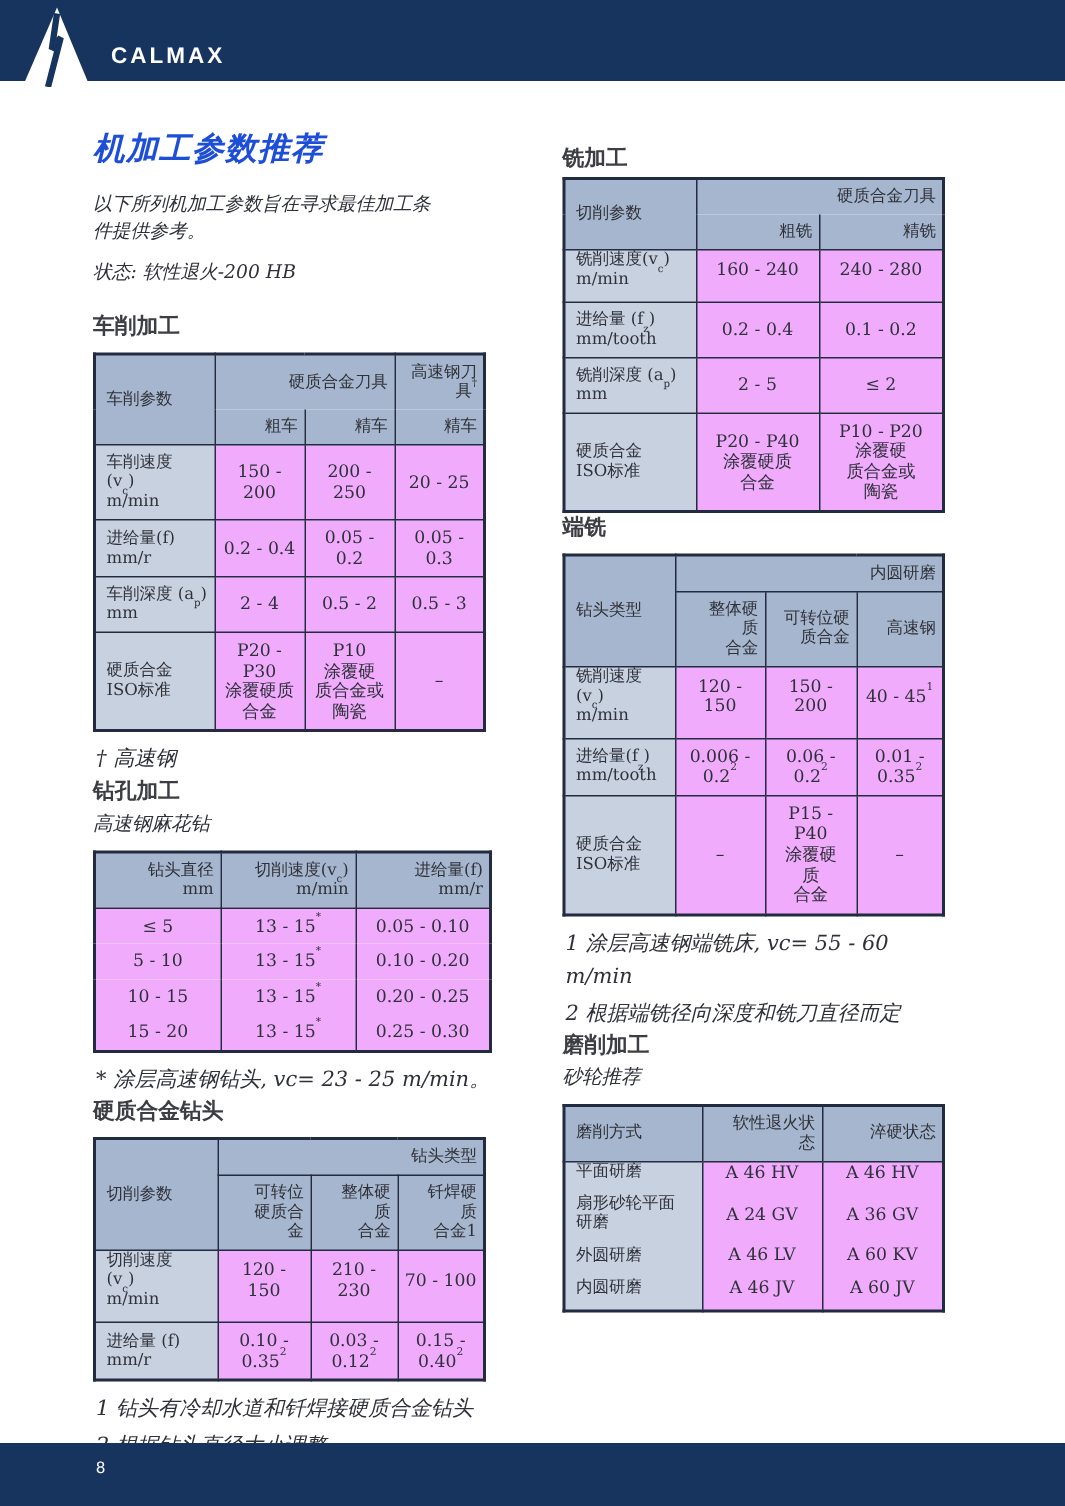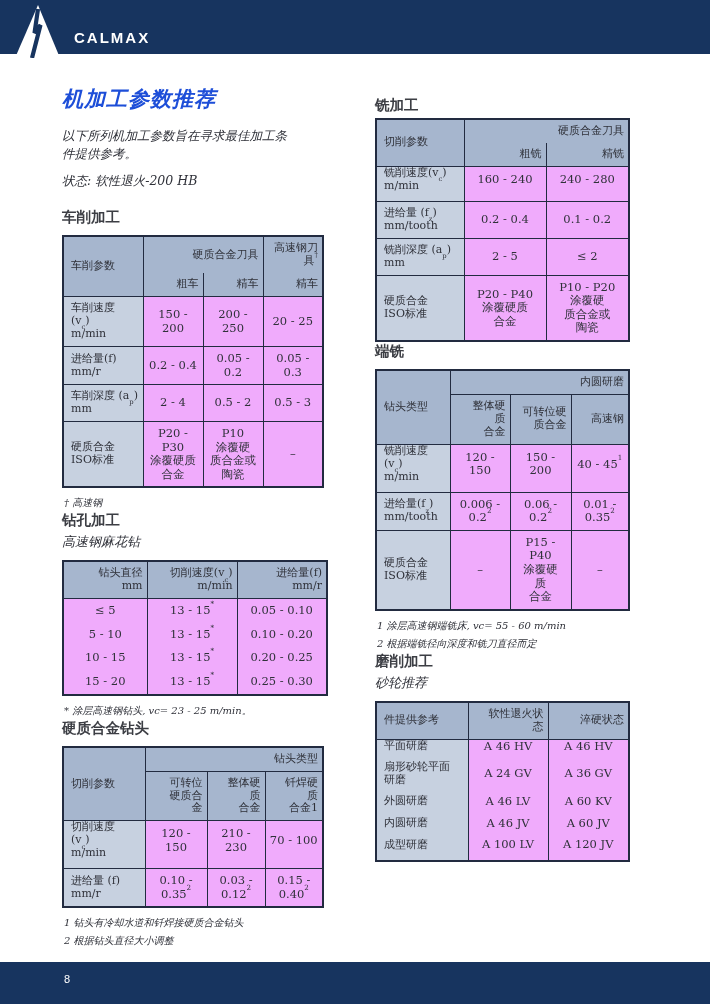--- a/index.html
+++ b/index.html
@@ -40,21 +40,21 @@
     font-size:21px;font-weight:bold;font-style:italic;
     margin:31px 0 14px 0;color:#1d4ed8;letter-spacing:1px;
   }
   .intro-body{font-size:12.5px;font-style:italic;line-height:1.45;margin:0 0 10px 0;}
   .intro-cond{font-size:12.5px;font-style:italic;margin:10px 0 18px 0;}
   h2.sec{
     font-family:"Liberation Sans",sans-serif;font-size:14.5px;font-weight:bold;
     color:var(--head-ink);margin:0 0 8px 0;
   }
   .sub{font-size:13px;font-style:italic;margin:-4px 0 9px 0;}
-  .fnote{font-size:10px;font-style:italic;margin:7px 0 0 2px;line-height:1.6;}
+  .fnote{font-size:14px;font-style:italic;margin:7px 0 0 2px;line-height:1.6;}
   .gap-lg{margin-top:26px;}
   .gap-md{margin-top:20px;}
   
   table.tbl{border-collapse:collapse;border:2.5px solid var(--border);table-layout:fixed;}
   .tbl th,.tbl td{
     border:1.5px solid var(--border);
     font-weight:normal;font-size:11px;line-height:1.18;
     padding:5px 4px;vertical-align:middle;
   }
   .tbl .hdr{background:var(--hdr);text-align:right;}
@@ -302,21 +302,21 @@
     <p class="sub" style="margin-top:0">砂轮推荐</p>
 
     <table class="tbl" style="width:253px">
       <colgroup>
           <col style="width:92px">
           <col style="width:80px">
           <col style="width:81px">
         </colgroup>
       <tbody>
           <tr>
-        <th class="hdr-l">件提供参考</th>
+        <th class="hdr-l">磨削方式</th>
         <th class="hdr">软性退火状<br>态</th>
         <th class="hdr">淬硬状态</th>
       </tr>
       </tbody>
         <tbody class="tbl-noh">
       <tr class="pad-tall">
         <td class="lbl">平面研磨</td>
         <td class="val">A 46 HV</td>
         <td class="val">A 46 HV</td>
       </tr>
@@ -328,25 +328,20 @@
       <tr class="pad-tall">
         <td class="lbl">外圆研磨</td>
         <td class="val">A 46 LV</td>
         <td class="val">A 60 KV</td>
       </tr>
       <tr class="pad-tall">
         <td class="lbl">内圆研磨</td>
         <td class="val">A 46 JV</td>
         <td class="val">A 60 JV</td>
       </tr>
-      <tr class="pad-tall">
-        <td class="lbl">成型研磨</td>
-        <td class="val">A 100 LV</td>
-        <td class="val">A 120 JV</td>
-      </tr>
       </tbody>
     </table>
 
   </div>
 </div>
 
 <div class="footbar">
   <div class="pagenum">8</div>
 </div>
 

